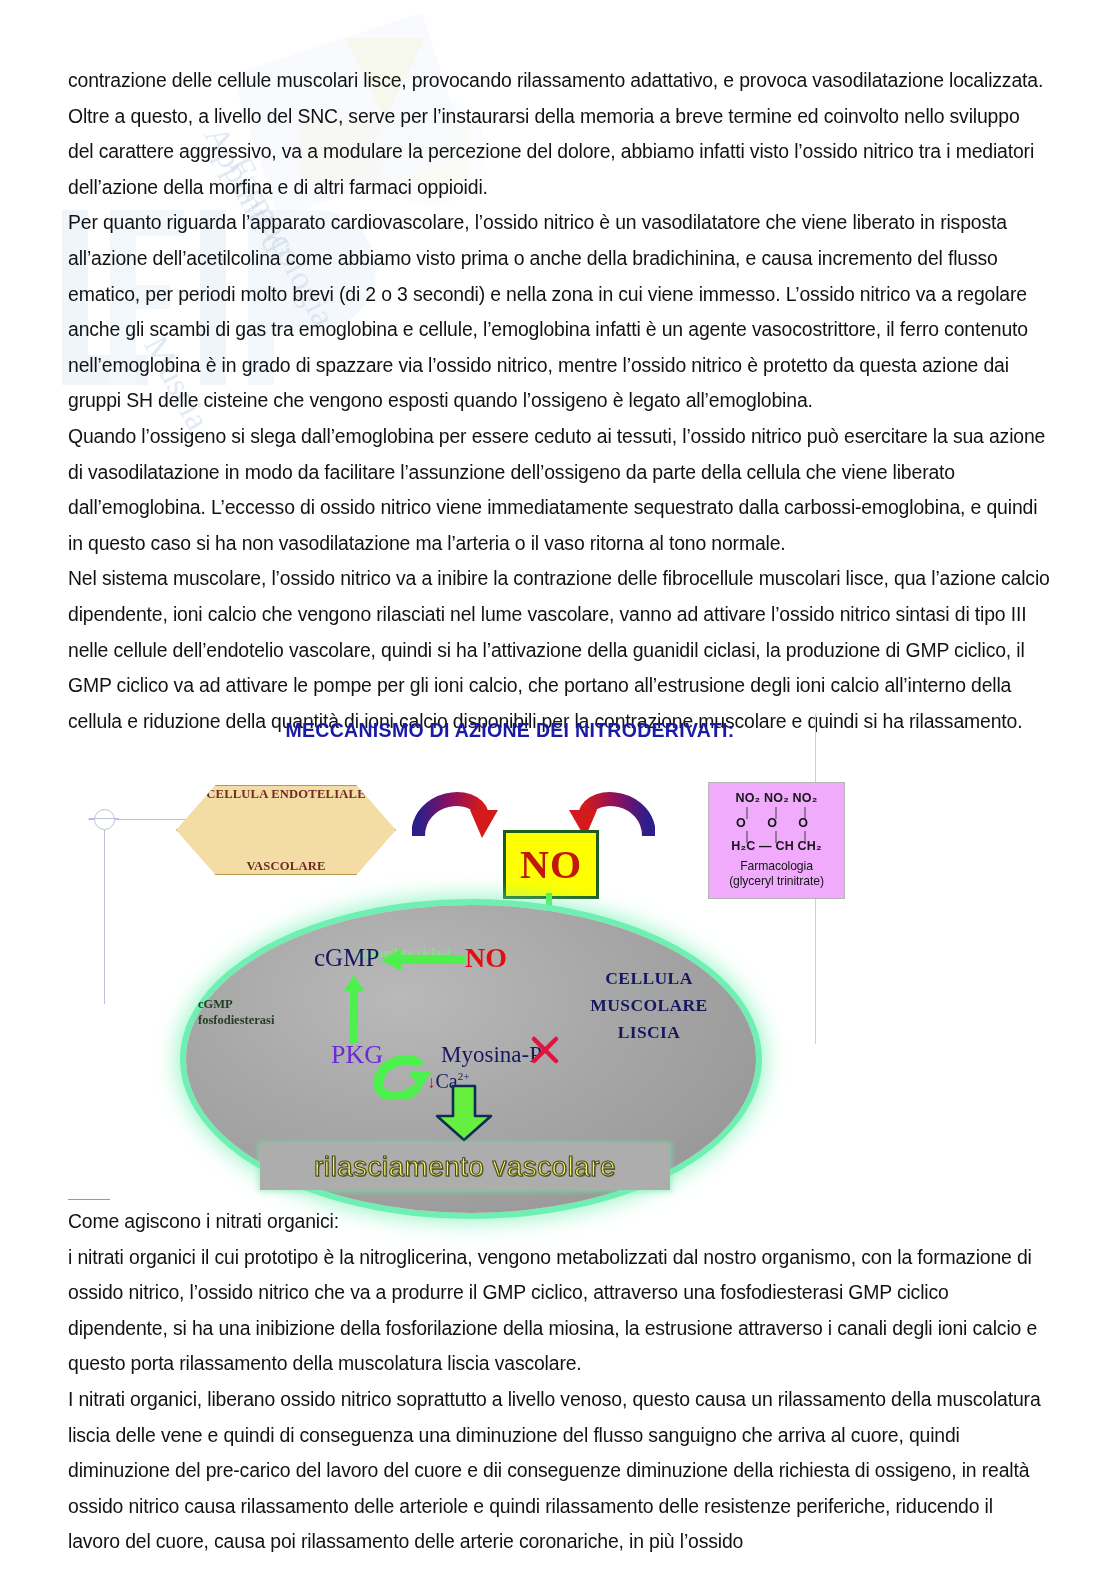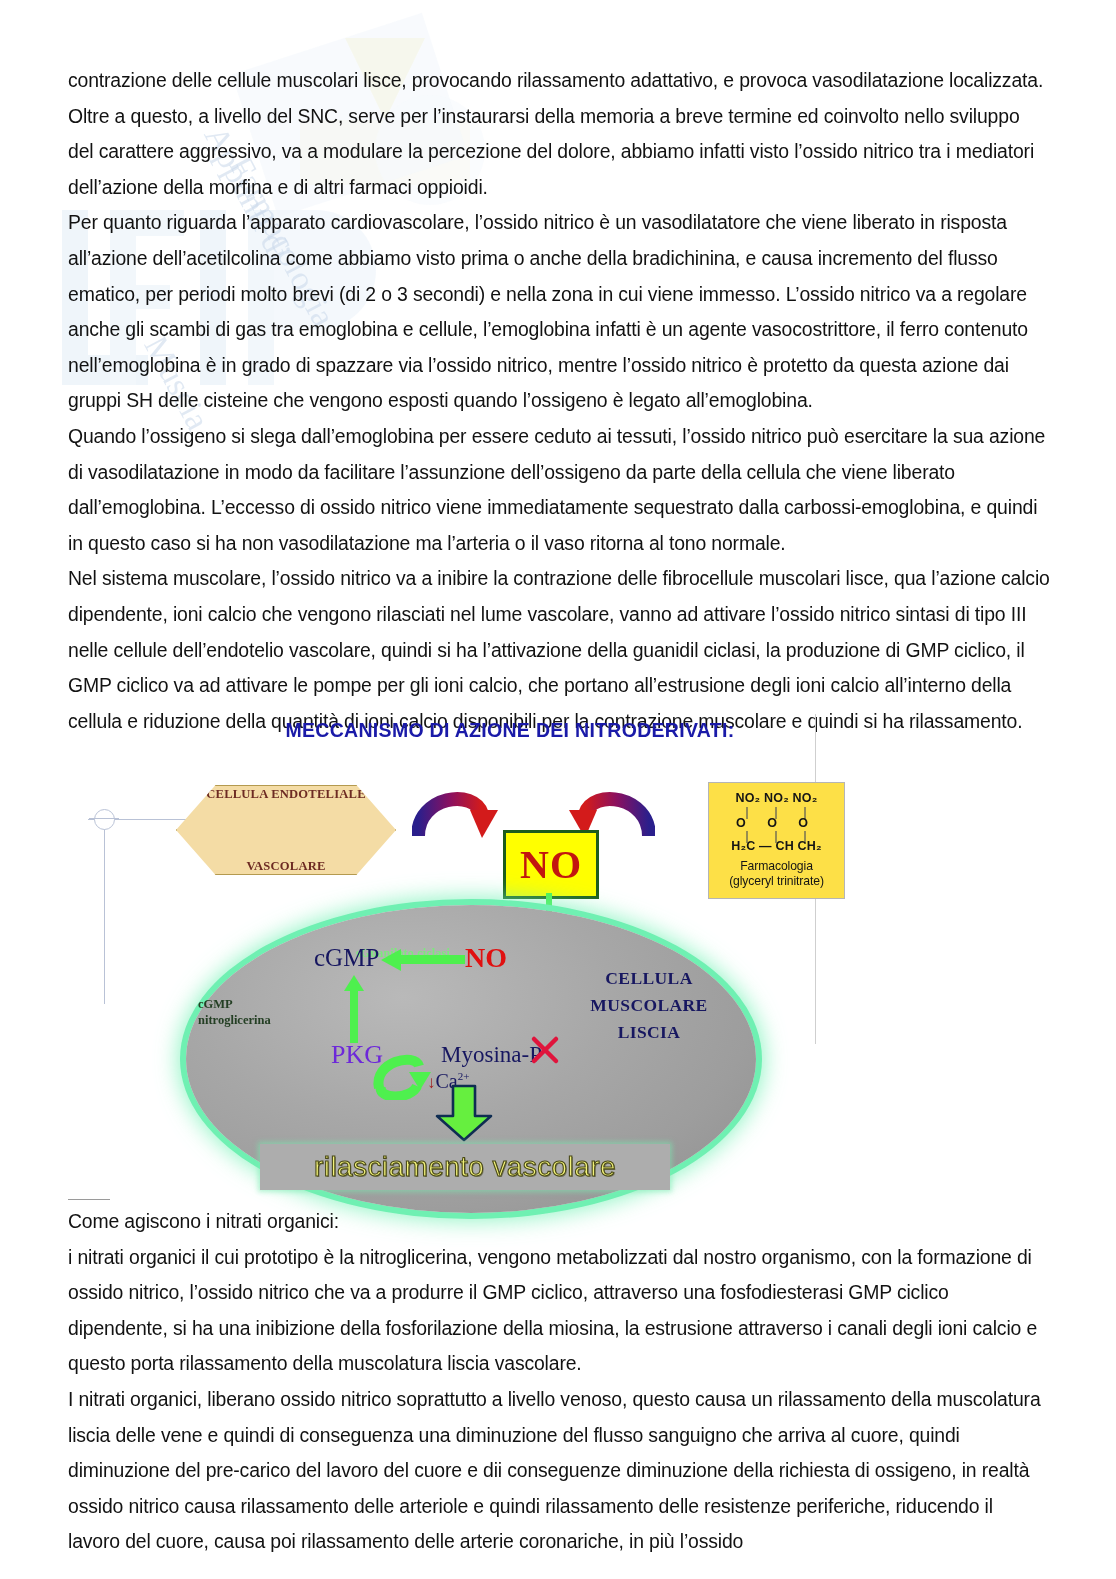--- a/index.html
+++ b/index.html
@@ -169,21 +169,21 @@
     font-size: 40px;
     color: #c2160f;
     letter-spacing: 1px;
   }
 
   
   .nitro-panel {
     position: absolute;
     left: 640px; top: 70px;
     width: 135px; height: 115px;
-    background: #fde047;
+    background: #f0abfc;
     border: 1px solid #b5b5b5;
     font-family: "Liberation Sans", sans-serif;
     color: #151515;
   }
   .nitro-row {
     position: absolute;
     width: 100%;
     text-align: center;
     font-weight: bold;
     font-size: 12.5px;
@@ -395,21 +395,21 @@
       <div class="nitro-cap nc2">(glyceryl trinitrate)</div>
     </div>
 
     <div class="ellipse-glow"></div>
 
     <div class="elabel lbl-sgc">sGuanilato ciclasi</div>
     <div class="elabel lbl-cgmp">cGMP</div>
     <div class="elabel lbl-no2">NO</div>
     <div class="elabel lbl-pde">
       <div>cGMP</div>
-      <div>nitroglicerina</div>
+      <div>fosfodiesterasi</div>
     </div>
     <div class="elabel lbl-pkg">PKG</div>
     <div class="elabel lbl-myo">Myosina-P</div>
     <div class="elabel lbl-ca">
       <span class="dn">↓</span><span>Ca</span><sup style="font-size:11px">2+</sup>
     </div>
     <div class="elabel lbl-cml">
       <div>CELLULA</div>
       <div>MUSCOLARE</div>
       <div>LISCIA</div>

